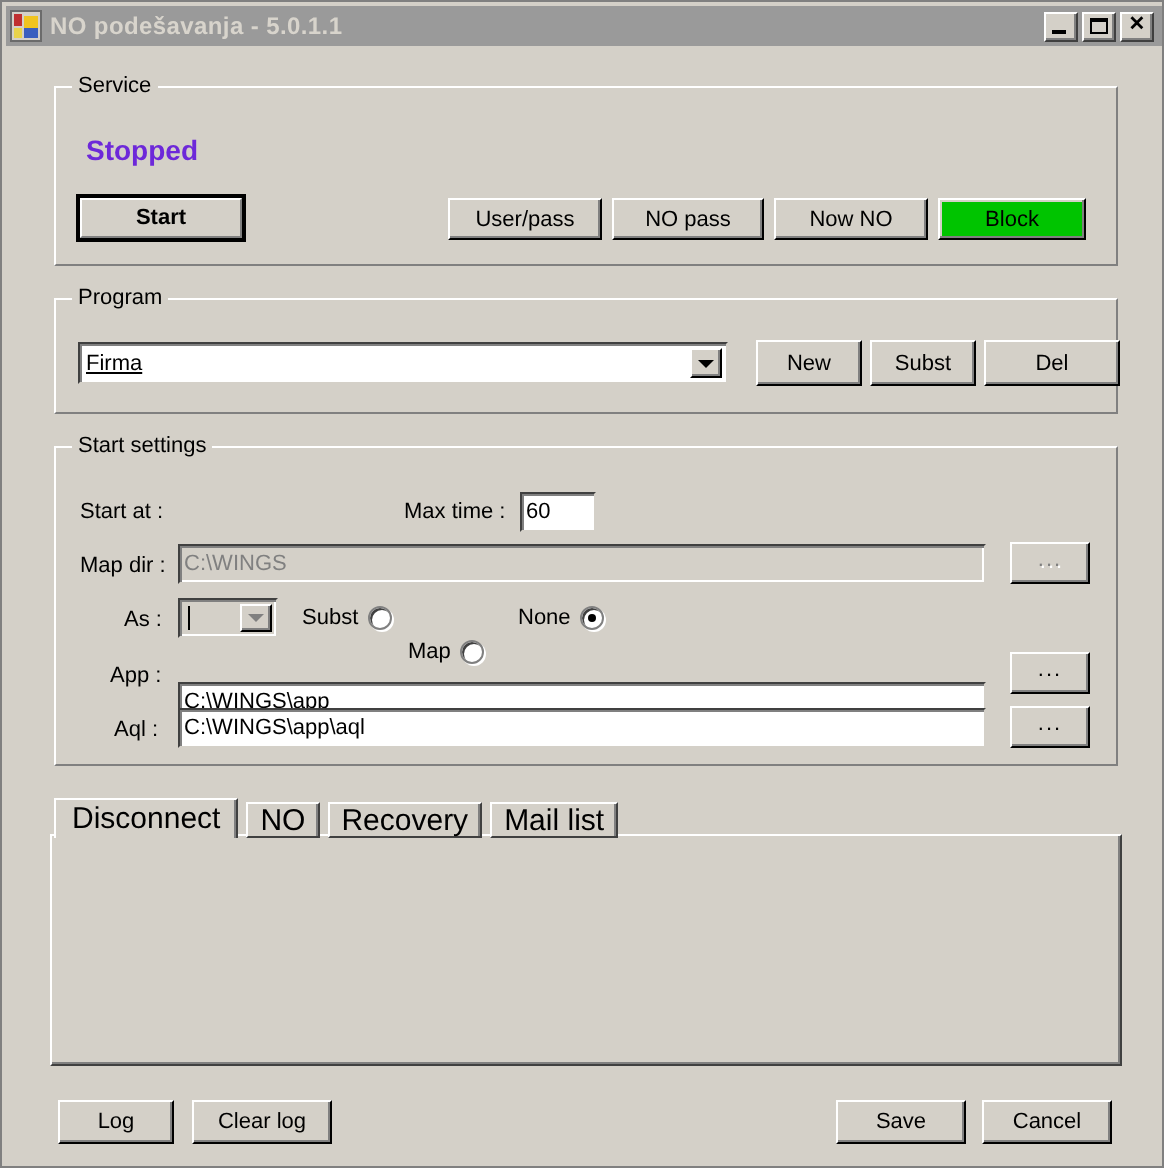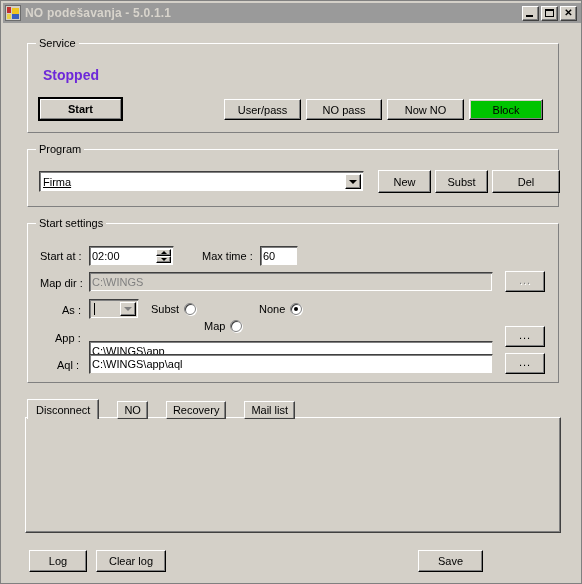--- a/index.html
+++ b/index.html
@@ -323,23 +323,23 @@
     background: #d4d0c8;
     border: 1px solid #404040;
     border-top-color: #fff;
     border-left-color: #fff;
     box-shadow: inset -1px 0 0 #808080;
     box-sizing: border-box;
     height: 18px;
     display: flex;
     align-items: center;
     padding: 0 6px;
-    font-size: 11px;
-    color: #000;
-    margin-right: 18px;
+    font-size: 15px;
+    color: #000;
+    margin-right: 4px;
     cursor: default;
     white-space: nowrap;
   }
   .tab.active {
     height: 20px;
     margin-left: -2px;
     padding: 0 8px;
     position: relative;
     z-index: 3;
     border-bottom: none;
@@ -483,31 +483,20 @@
   <div class="btn" style="left:491px; top:169px; width:68px; height:23px;">
     <span>Del</span>
   </div>
 
   <div class="group" style="left:26px; top:222px; width:532px; height:160px;">
     <div class="inner"></div>
     <div class="group-title">Start settings</div>
   </div>
 
   <div class="label" style="left:39px; top:249px;">Start at :</div>
-  <div class="field" style="left:88px; top:245px; width:85px; height:20px;">
-    <span>02:00</span>
-    <span class="spin-btns">
-      <span class="spin-b">
-          <i class="arrow-up-sm"></i>
-        </span>
-      <span class="spin-b">
-          <i class="arrow-down-sm"></i>
-        </span>
-    </span>
-  </div>
   <div class="label" style="left:201px; top:249px;">Max time :</div>
   <div class="field" style="left:259px; top:245px; width:38px; height:20px;">
     <span>60</span>
   </div>
 
   <div class="label" style="left:39px; top:276px;">Map dir :</div>
   <div class="field disabled" style="left:88px; top:271px; width:404px; height:20px;">
     <span>C:\WINGS</span>
   </div>
   <div class="btn dots disabled" style="left:504px; top:270px; width:40px; height:21px;">
@@ -570,14 +559,17 @@
 
   <div class="btn" style="left:28px; top:549px; width:58px; height:22px;">
     <span>Log</span>
   </div>
   <div class="btn" style="left:95px; top:549px; width:70px; height:22px;">
     <span>Clear log</span>
   </div>
   <div class="btn" style="left:417px; top:549px; width:65px; height:22px;">
     <span>Save</span>
   </div>
+  <div class="btn" style="left:490px; top:549px; width:65px; height:22px;">
+    <span>Cancel</span>
+  </div>
 
 </div>
 
 </body></html>

